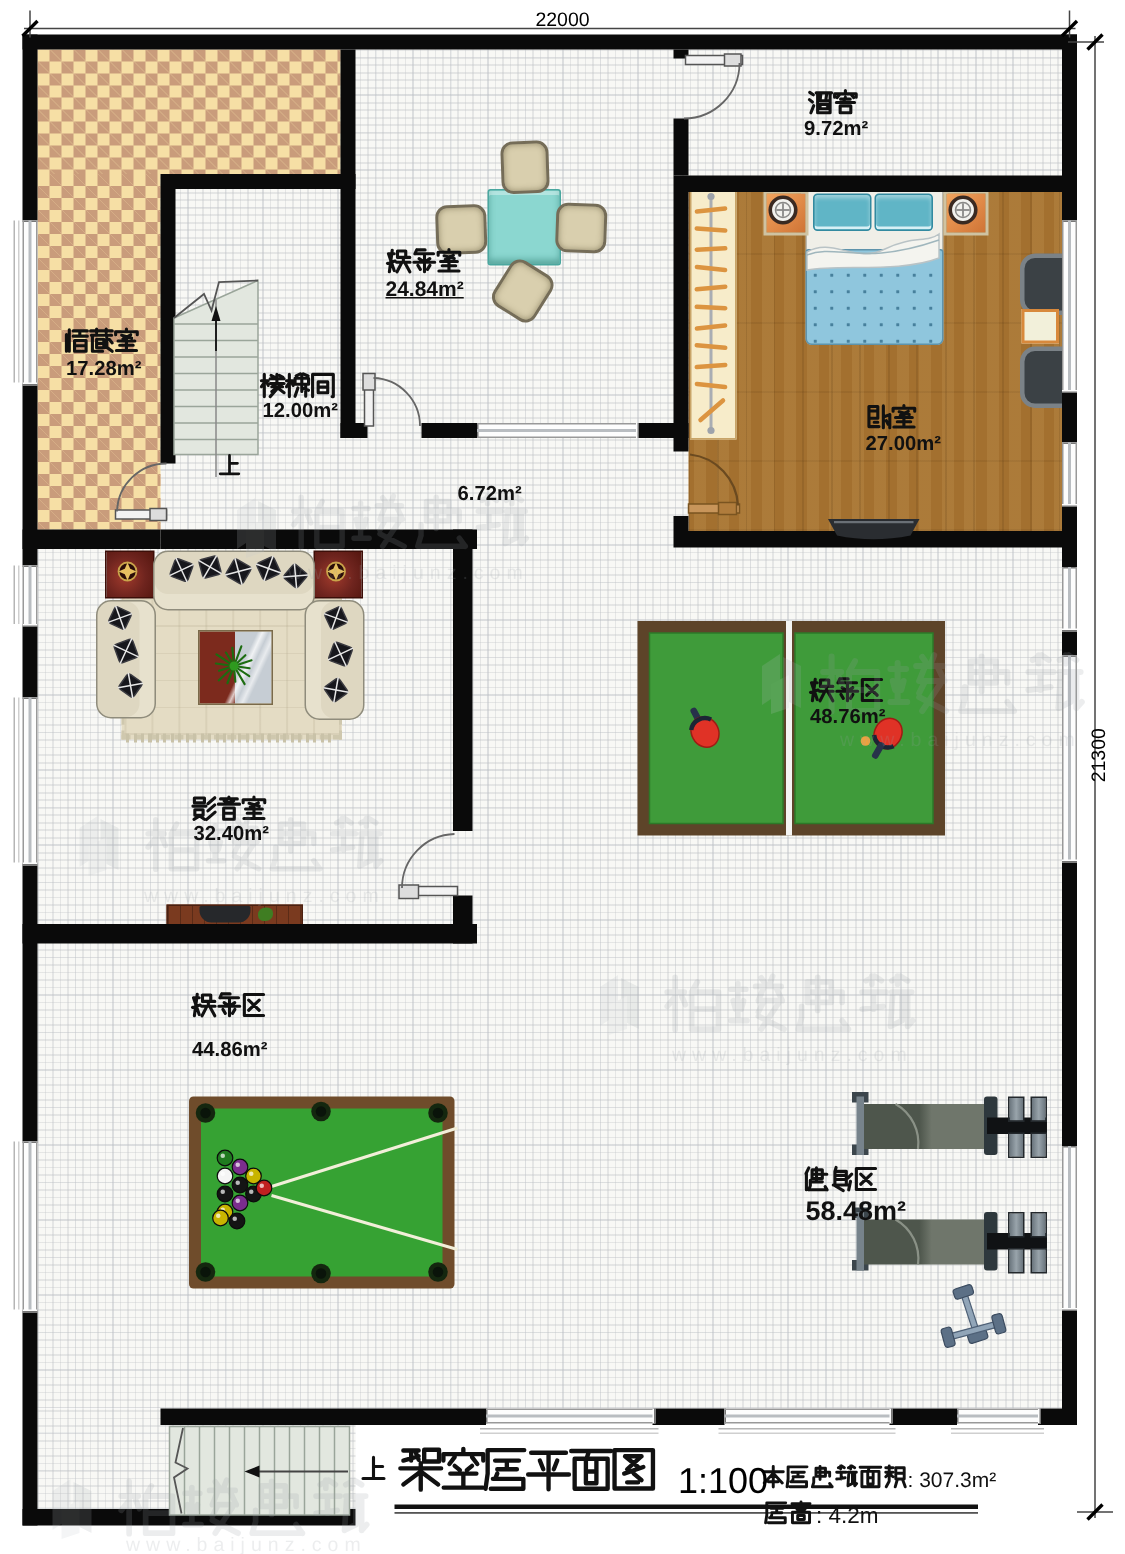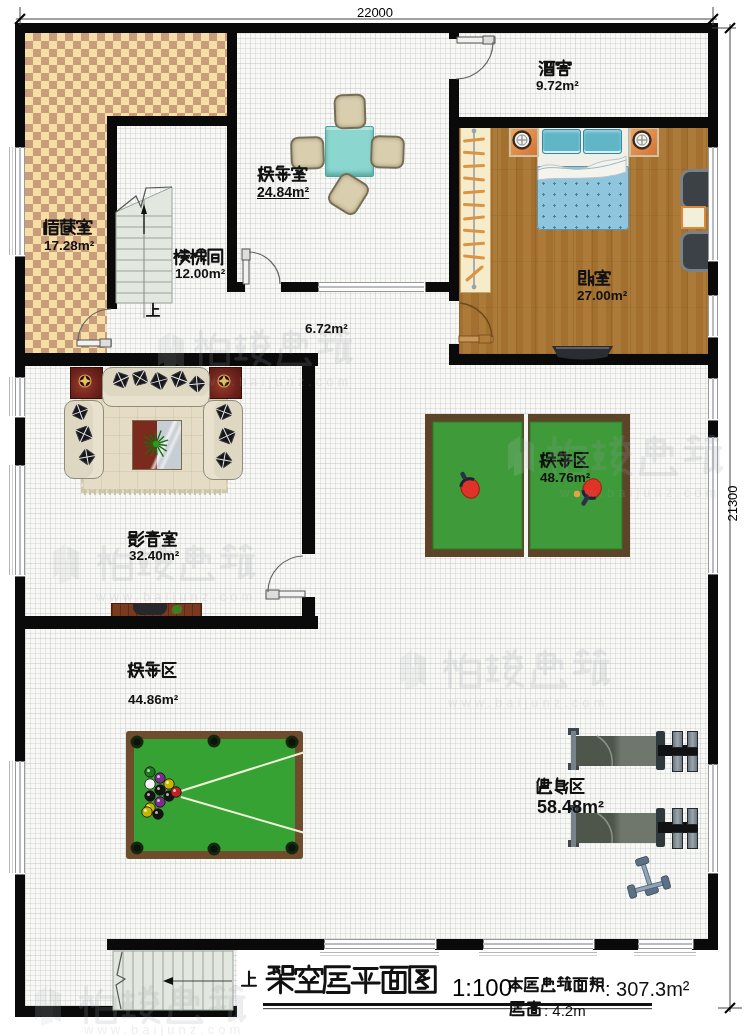--- a/index.html
+++ b/index.html
@@ -685,15 +685,15 @@
 <div class="lbl" style="left:540px;top:470px;font-size:13.5px;">48.76m²</div>
 
 <div class="lbl" style="left:128px;top:680px;font-size:13.5px;margin-top:12px;">44.86m²</div>
 
 <div class="lbl" style="left:537px;top:797px;font-size:18px;">58.48m²</div>
 
 <div class="lbl" style="left:305px;top:321px;font-size:13.5px;">6.72m²</div>
 
 <div class="lbl" style="left:452px;top:974px;font-size:24px;font-weight:normal;color:#000;">1:100</div>
 
-<div class="lbl" style="left:605px;top:978px;font-size:20px;font-weight:normal;">: 307.3m²</div>
+<div class="lbl" style="left:605px;top:978px;font-size:14px;font-weight:normal;">: 307.3m²</div>
 
 <div class="lbl" style="left:544px;top:1002px;font-size:15px;font-weight:normal;">: 4.2m</div>
 </div>
 </body></html>

